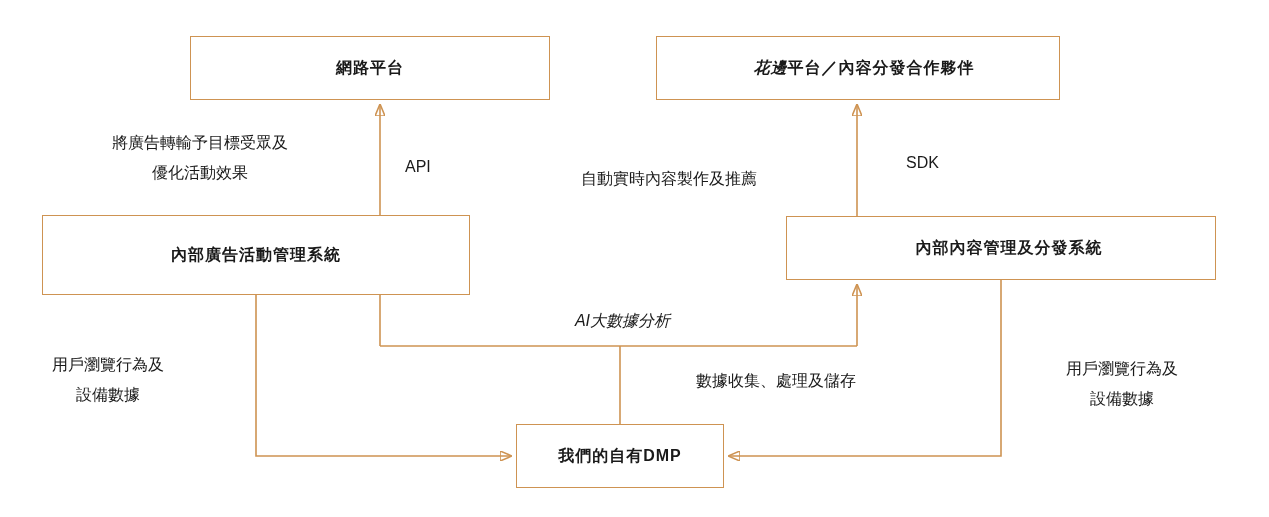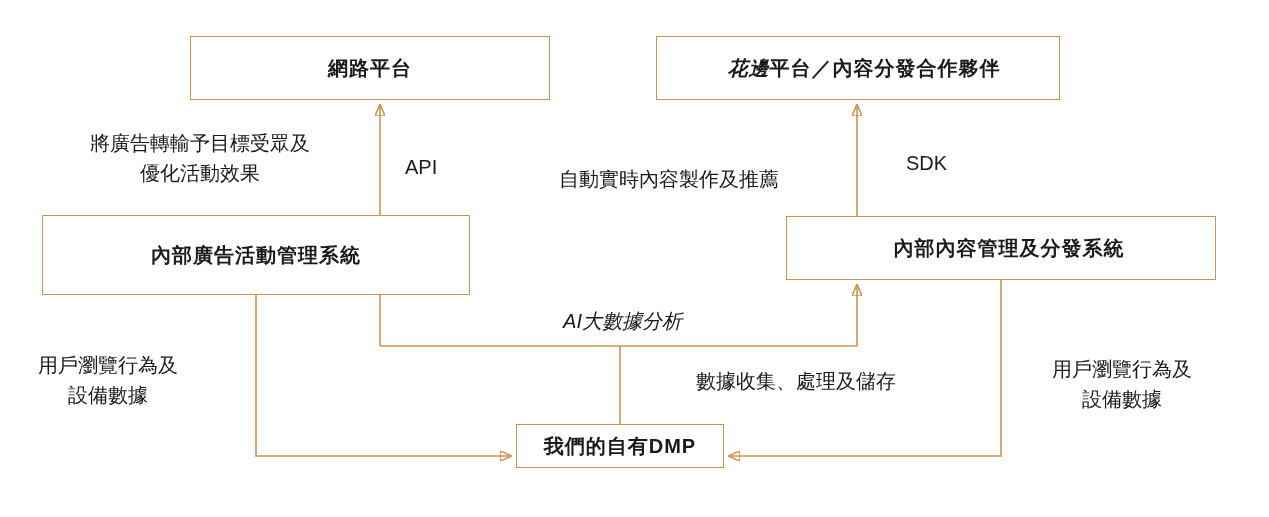--- a/index.html
+++ b/index.html
@@ -30,43 +30,43 @@
     stroke-width: 1.6;
   }
   .arrowhead { fill: var(--accent); }
   .box {
     position: absolute;
     border: 1.5px solid var(--accent);
     background: var(--bg);
     display: flex;
     align-items: center;
     justify-content: center;
-    font-size: 20px;
+    font-size: 16px;
     font-weight: 700;
     color: var(--text);
     letter-spacing: 1px;
     z-index: 2;
   }
   .box .italic { font-style: italic; }
   .lbl {
     position: absolute;
-    font-size: 20px;
+    font-size: 16px;
     color: var(--text);
     white-space: pre-line;
     line-height: 30px;
     z-index: 2;
   }
   .center { text-align: center; }
 
   
   #box-network   { left: 190px; top: 36px;  width: 360px; height: 64px; }
   #box-huabian   { left: 656px; top: 36px;  width: 404px; height: 64px; padding-left: 12px; }
   #box-adsys     { left: 42px;  top: 215px; width: 428px; height: 80px; }
   #box-contsys   { left: 786px; top: 216px; width: 430px; height: 64px; padding-left: 16px; }
-  #box-dmp       { left: 516px; top: 424px; width: 208px; height: 44px; }
+  #box-dmp       { left: 516px; top: 424px; width: 208px; height: 64px; }
 
   
   #lbl-ad-delivery   { left: 80px;   top: 128px; width: 240px; }
   #lbl-api           { left: 405px;  top: 152px; text-align: right; }
   #lbl-auto-content  { left: 545px;  top: 164px; width: 248px; }
   #lbl-sdk           { left: 878px;  top: 148px; margin-left: 28px; }
   #lbl-ai-analysis   { left: 540px;  top: 306px; width: 165px; font-style: italic; }
   #lbl-user-left     { left: 28px;   top: 350px; width: 160px; }
   #lbl-data-collect  { left: 696px;  top: 366px; }
   #lbl-user-right    { left: 1042px; top: 354px; width: 160px; }

